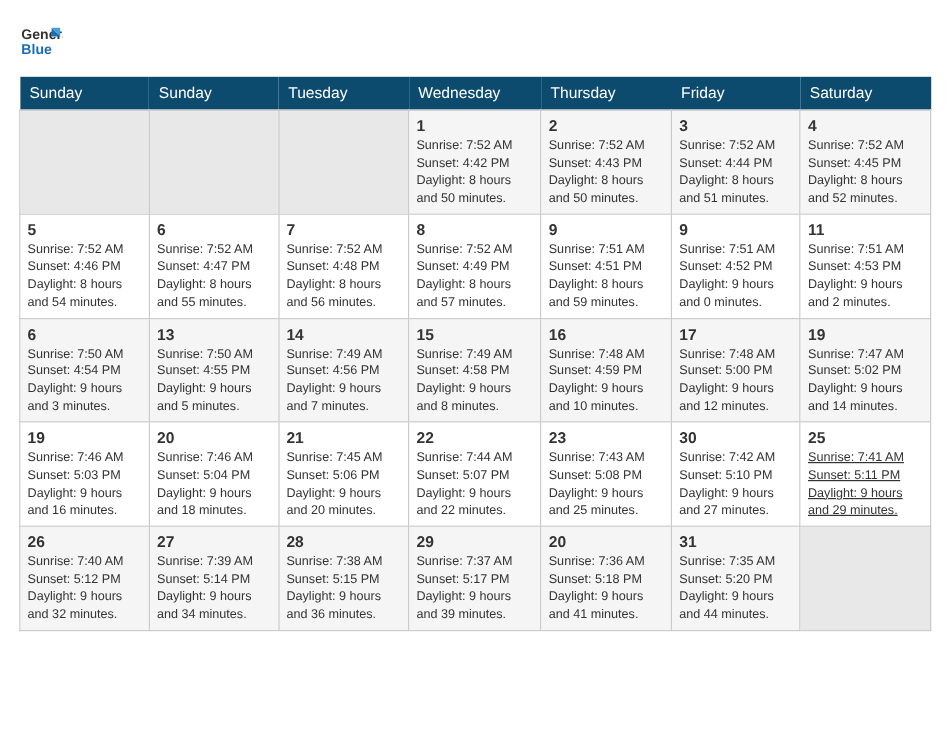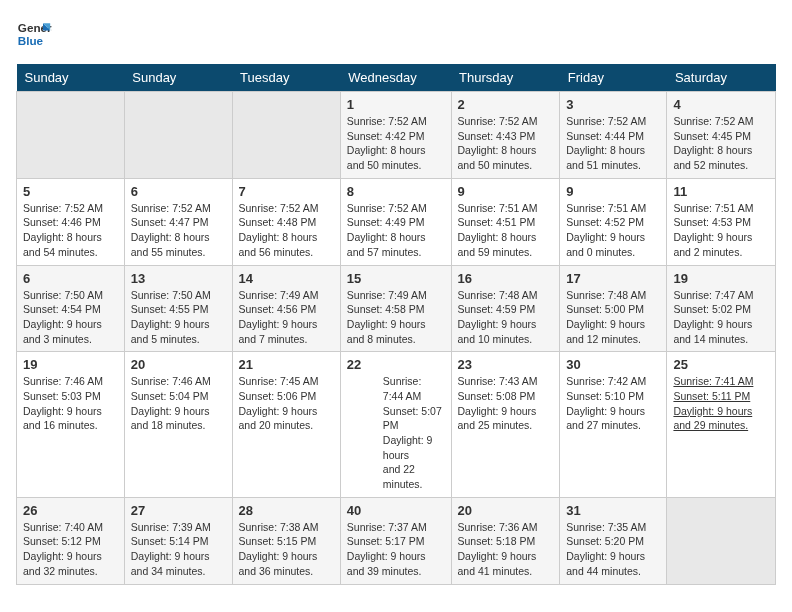--- a/index.html
+++ b/index.html
@@ -258,21 +258,21 @@
         </td>
         <td>
           <span class="day-num">21</span>
           <div class="day-info" style="white-space: pre-line;">Sunrise: 7:45 AM
 Sunset: 5:06 PM
 Daylight: 9 hours
 and 20 minutes.</div>
         </td>
         <td>
           <span class="day-num">22</span>
-          <div class="day-info" style="white-space: pre-line; margin-left: 36px;">Sunrise: 7:44 AM
+          <div class="day-info" style="white-space: pre-line;">Sunrise: 7:44 AM
 Sunset: 5:07 PM
 Daylight: 9 hours
 and 22 minutes.</div>
         </td>
         <td>
           <span class="day-num">23</span>
           <div class="day-info" style="white-space: pre-line;">Sunrise: 7:43 AM
 Sunset: 5:08 PM
 Daylight: 9 hours
 and 25 minutes.</div>
@@ -308,21 +308,21 @@
 and 34 minutes.</div>
         </td>
         <td>
           <span class="day-num">28</span>
           <div class="day-info" style="white-space: pre-line;">Sunrise: 7:38 AM
 Sunset: 5:15 PM
 Daylight: 9 hours
 and 36 minutes.</div>
         </td>
         <td>
-          <span class="day-num">40</span>
+          <span class="day-num">29</span>
           <div class="day-info" style="white-space: pre-line;">Sunrise: 7:37 AM
 Sunset: 5:17 PM
 Daylight: 9 hours
 and 39 minutes.</div>
         </td>
         <td>
           <span class="day-num">20</span>
           <div class="day-info" style="white-space: pre-line;">Sunrise: 7:36 AM
 Sunset: 5:18 PM
 Daylight: 9 hours

